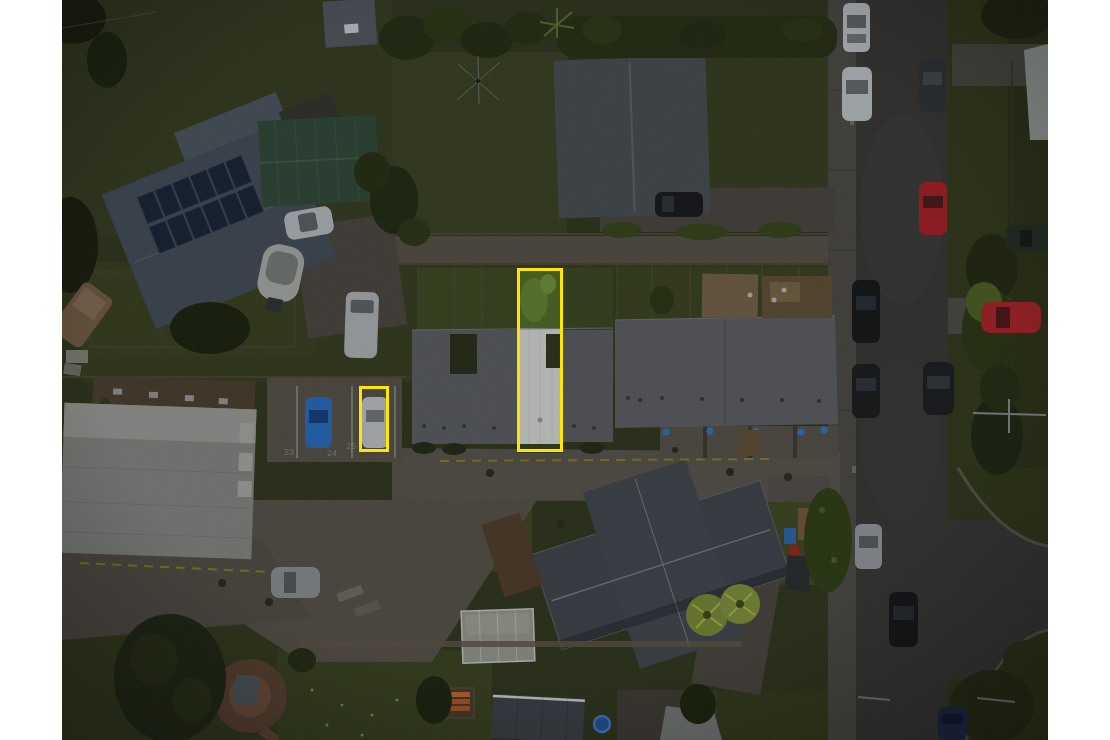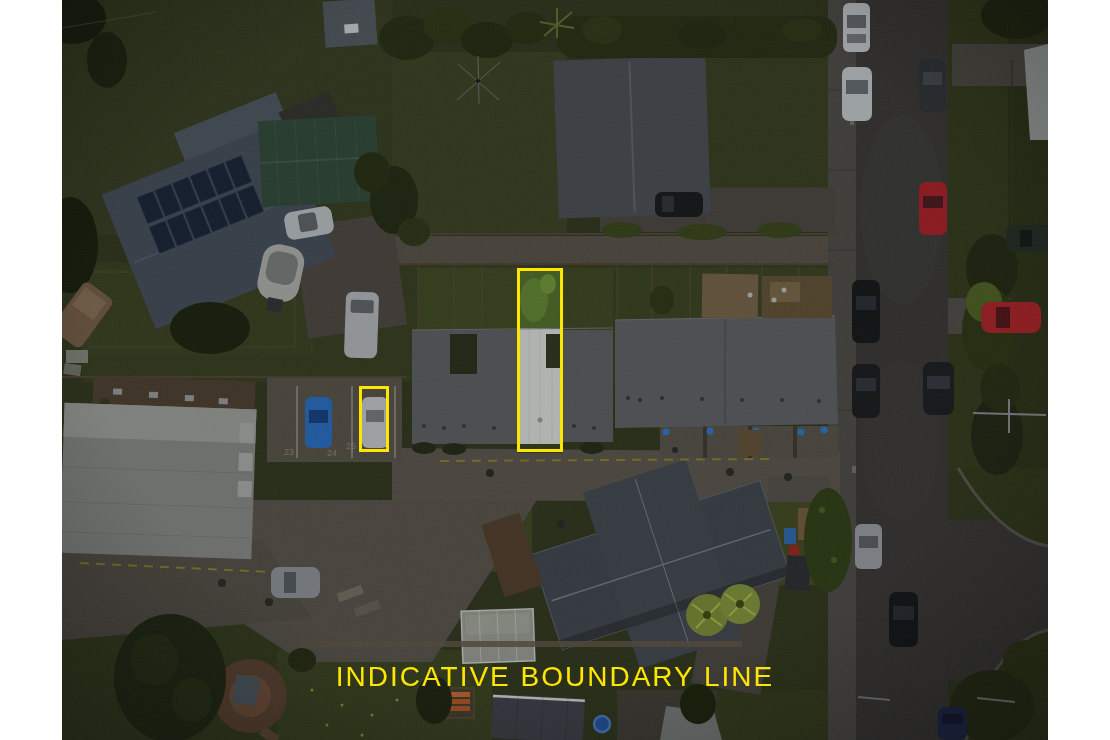--- a/index.html
+++ b/index.html
@@ -495,16 +495,15 @@
       </g>
 
       <rect x="0" y="0" width="986" height="740" fill="#0a0c05" opacity="0.12"></rect>
       <rect x="0" y="0" width="986" height="740" fill="url(#vig)"></rect>
       <rect x="0" y="0" width="986" height="740" filter="url(#grain)" opacity="0.05"></rect>
     </svg>
 
     <div class="anno">
       <div class="brect" style="left: 455px; top: 268px; width: 46px; height: 184px; border-width: 3px;"></div>
       <div class="brect" style="left: 297px; top: 386px; width: 30px; height: 66px; border-width: 3px;"></div>
-      <div class="caption">INDICATIVE BOUNDARY LINE</div>
     </div>
   </div>
 </div>
 
 </body></html>

